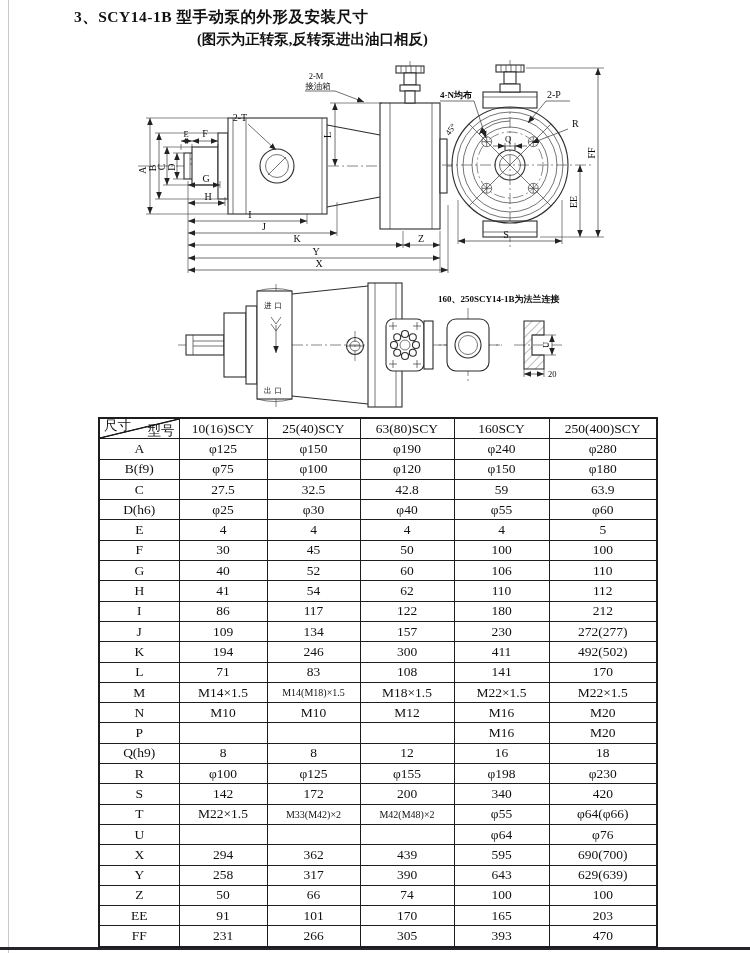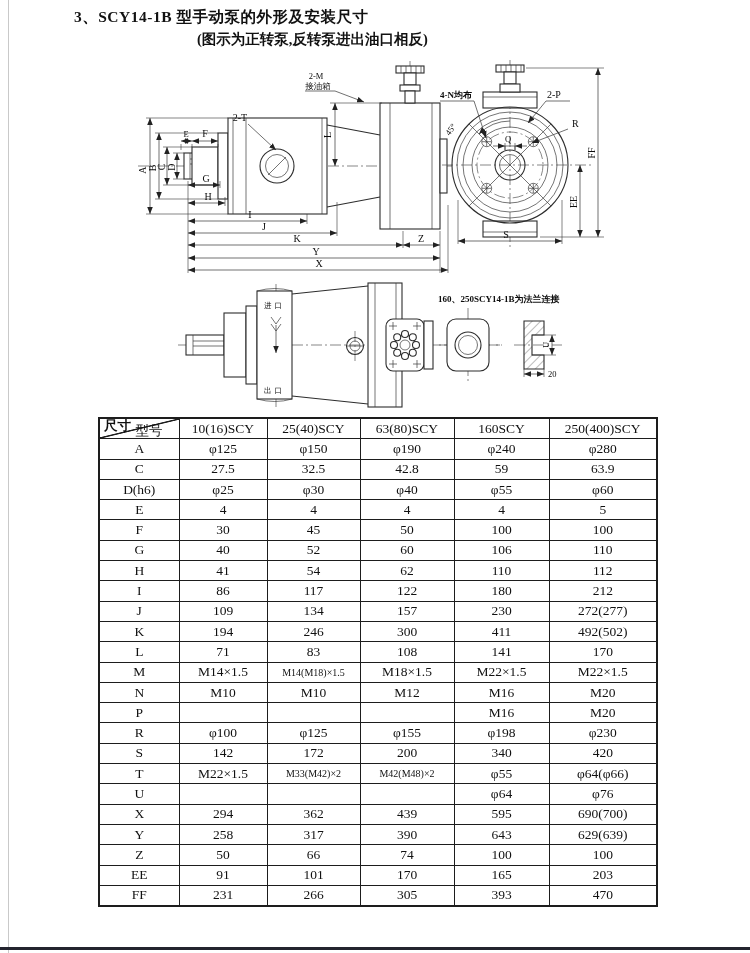--- a/index.html
+++ b/index.html
@@ -23,22 +23,22 @@
   text.cjk{font:9px "Liberation Serif",serif;fill:#0d0d0d;font-weight:bold;}
   text.tiny{font:7.5px "Liberation Serif",serif;fill:#0d0d0d;letter-spacing:3px;}
   
   table.dims{position:absolute;left:98px;top:417px;width:558px;border-collapse:collapse;
              table-layout:fixed;border:2px solid #1d1d1d;}
   table.dims td,table.dims th{border:1px solid #1d1d1d;text-align:center;vertical-align:middle;
              height:19.3px;padding:0 1px;font-size:13.5px;font-weight:normal;overflow:hidden;white-space:nowrap;}
   table.dims td.small{font-size:10px;}
   th.corner{position:relative;font-size:12.5px;
      background-image:linear-gradient(to bottom right,transparent 47%,#1d1d1d 49%,#1d1d1d 51%,transparent 53%);}
-  th.corner .hd-dim{position:absolute;left:4px;top:0;line-height:14px;font-weight:bold;}
-  th.corner .hd-model{position:absolute;right:16px;bottom:0;line-height:14px;}
+  th.corner .hd-dim{position:absolute;left:4px;top:0;line-height:14px;}
+  th.corner .hd-model{position:absolute;right:4px;bottom:0;line-height:14px;}
 </style>
 </head>
 <body>
 
 <div class="page-edge-left"></div>
 <div class="page-edge-bottom"></div>
 
 <div class="title">3、SCY14-1B 型手动泵的外形及安装尺寸</div>
 <div class="subtitle">(图示为正转泵,反转泵进出油口相反)</div>
 
@@ -286,20 +286,28 @@
   <tbody id="table-body">
       <tr>
         <td>A</td>
         <td>φ125</td>
         <td>φ150</td>
         <td>φ190</td>
         <td>φ240</td>
         <td>φ280</td>
       </tr>
       <tr>
+        <td>B(f9)</td>
+        <td>φ75</td>
+        <td>φ100</td>
+        <td>φ120</td>
+        <td>φ150</td>
+        <td>φ180</td>
+      </tr>
+      <tr>
         <td>C</td>
         <td>27.5</td>
         <td>32.5</td>
         <td>42.8</td>
         <td>59</td>
         <td>63.9</td>
       </tr>
       <tr>
         <td>D(h6)</td>
         <td>φ25</td>
@@ -390,20 +398,28 @@
       </tr>
       <tr>
         <td>P</td>
         <td></td>
         <td></td>
         <td></td>
         <td>M16</td>
         <td>M20</td>
       </tr>
       <tr>
+        <td>Q(h9)</td>
+        <td>8</td>
+        <td>8</td>
+        <td>12</td>
+        <td>16</td>
+        <td>18</td>
+      </tr>
+      <tr>
         <td>R</td>
         <td>φ100</td>
         <td>φ125</td>
         <td>φ155</td>
         <td>φ198</td>
         <td>φ230</td>
       </tr>
       <tr>
         <td>S</td>
         <td>142</td>

